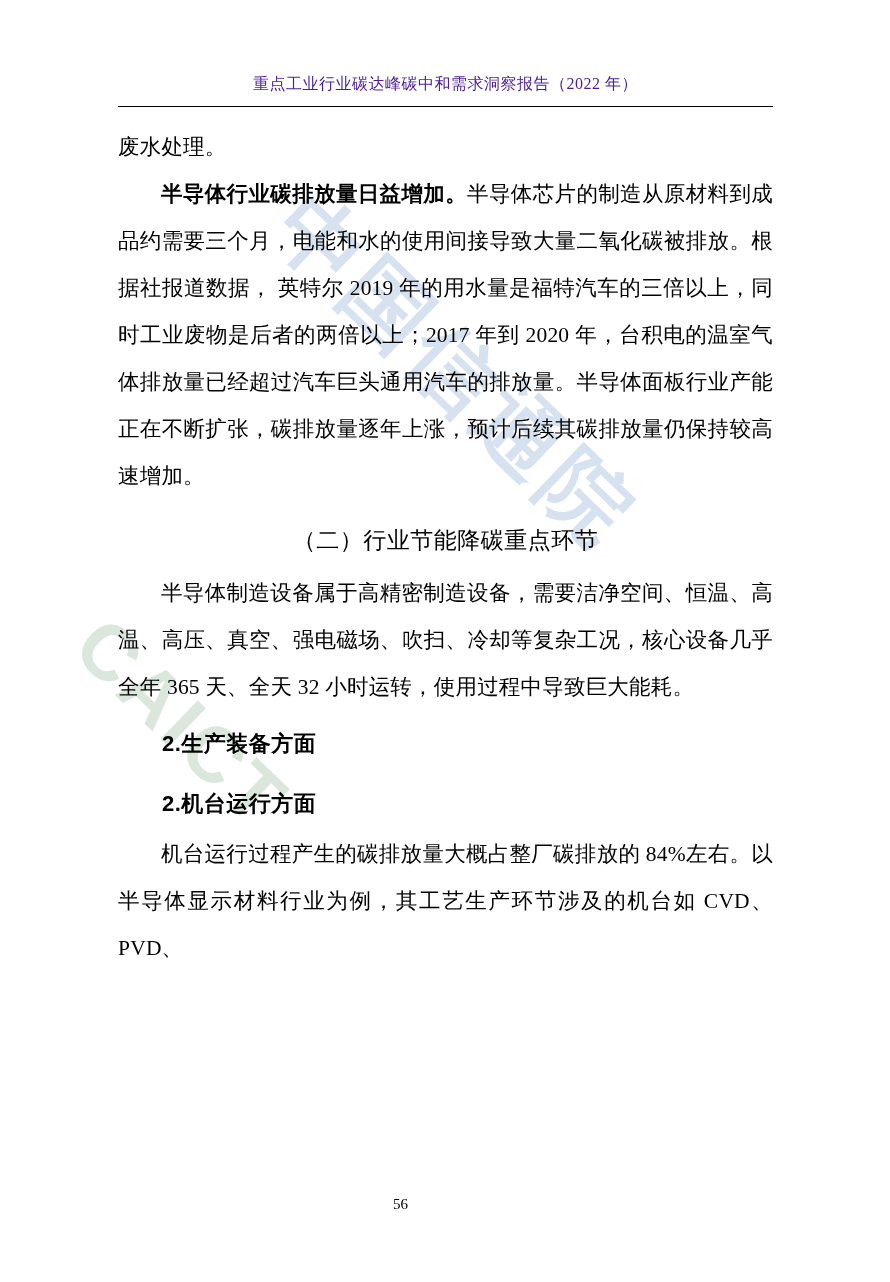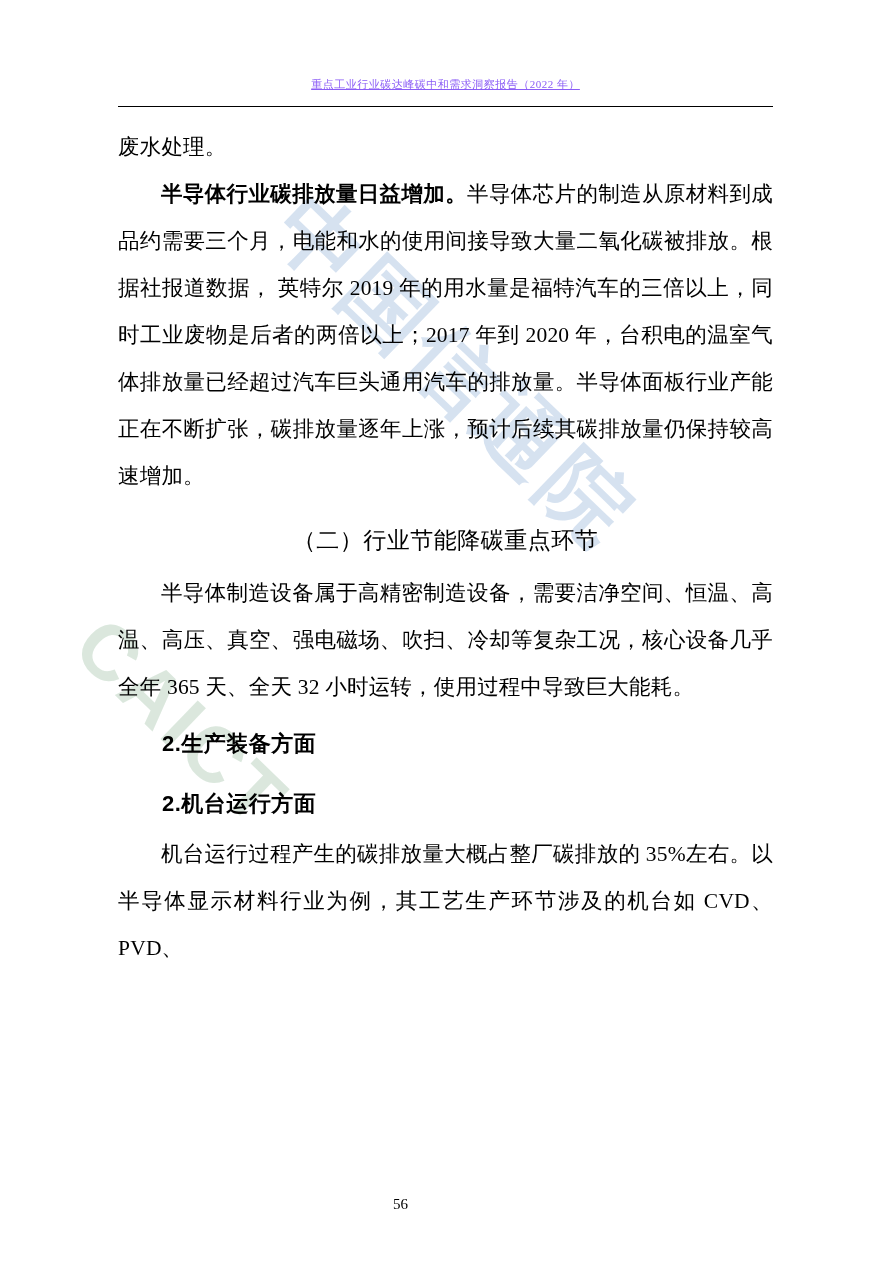--- a/index.html
+++ b/index.html
@@ -57,25 +57,24 @@
   
   .doc-header {
     position: absolute;
     left: 118px;
     top: 74px;
     width: 655px;
     text-align: center;
     z-index: 2;
   }
   .doc-header .hdr-text {
-    font-size: 11px;
+    font-size: 16px;
     font-family: "Liberation Serif", serif;
-    color: #8b5cf6;
+    color: #4c1d95;
     letter-spacing: 0.5px;
-    text-decoration: underline;
   }
   .hdr-rule {
     position: absolute;
     left: 118px;
     top: 106px;
     width: 655px;
     height: 1px;
     background: #000000;
     z-index: 2;
   }
@@ -156,19 +155,19 @@
 
     <h2 class="section">（二）行业节能降碳重点环节</h2>
 
     <p class="para indent">半导体制造设备属于高精密制造设备，需要洁净空间、恒温、高温、高压、真空、强电磁场、吹扫、冷却等复杂工况，核心设备几乎全年 365 天、全天 32 小时运转，使用过程中导致巨大能耗。</p>
 
     <h3 class="subsection">2.生产装备方面</h3>
 
 
     <h3 class="subsection">2.机台运行方面</h3>
 
-    <p class="para indent">机台运行过程产生的碳排放量大概占整厂碳排放的 35%左右。以半导体显示材料行业为例，其工艺生产环节涉及的机台如 CVD、PVD、</p>
+    <p class="para indent">机台运行过程产生的碳排放量大概占整厂碳排放的 84%左右。以半导体显示材料行业为例，其工艺生产环节涉及的机台如 CVD、PVD、</p>
 
   </div>
 
   <div class="page-number">56</div>
 
 </div>
 
 </body></html>

